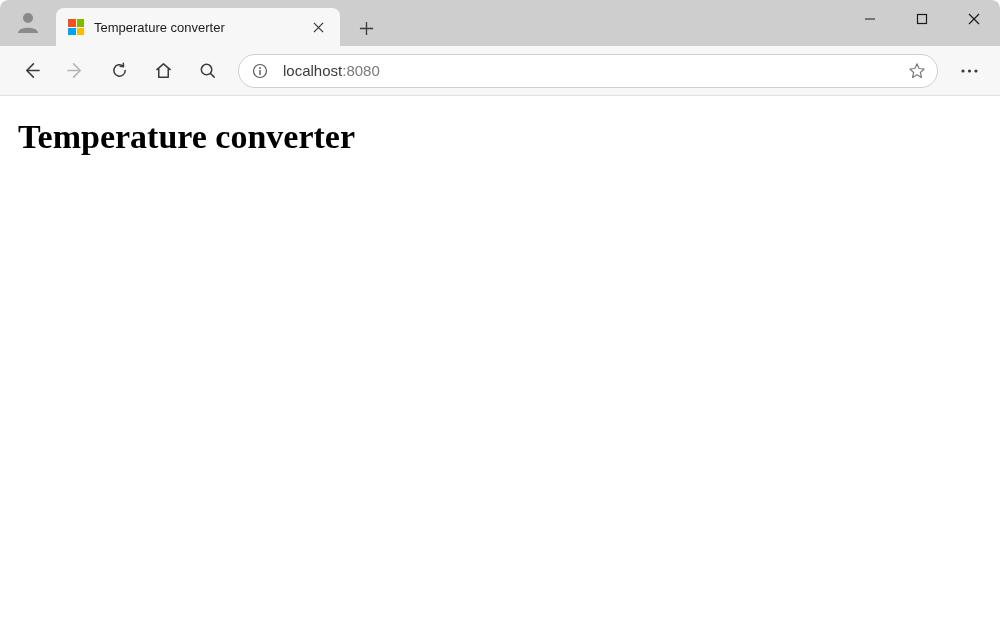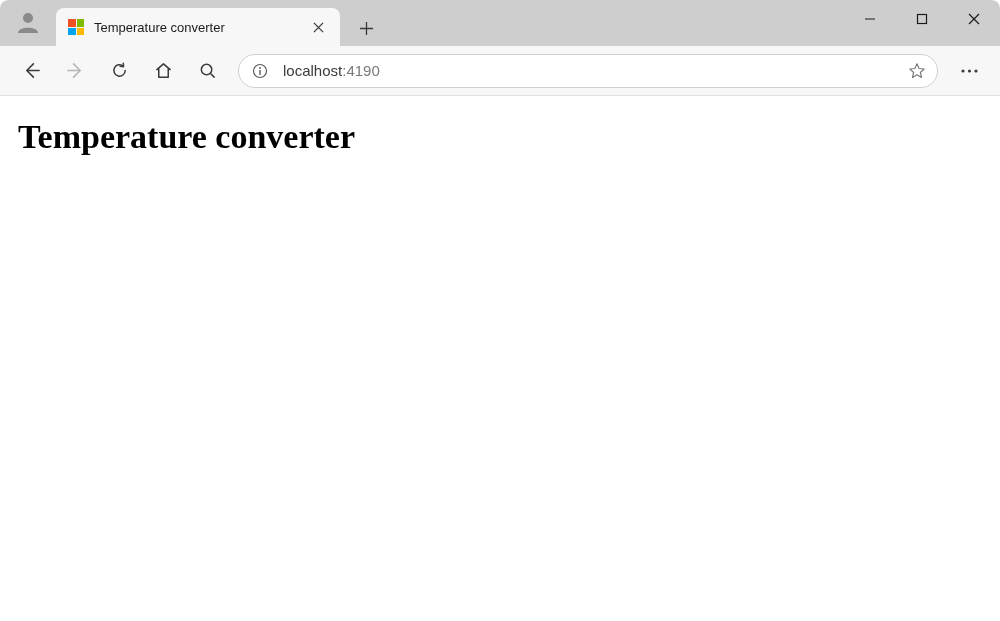--- a/index.html
+++ b/index.html
@@ -268,21 +268,21 @@
       <div class="info-icon">
         <svg viewBox="0 0 16 16">
           <circle cx="8" cy="8" r="6.5" stroke="#5a5a5a" stroke-width="1.2" fill="none"></circle>
           <circle cx="8" cy="5" r="0.9" fill="#5a5a5a"></circle>
           <path d="M8 7.5 L8 11.5" stroke="#5a5a5a" stroke-width="1.4" stroke-linecap="round"></path>
         </svg>
       </div>
       <div class="url">
         <span>localhost</span>
           <span class="port">:</span>
-          <span class="port">4190</span>
+          <span class="port">8080</span>
       </div>
       <div class="fav-icon">
         <svg viewBox="0 0 20 20">
           <path d="M10 2 L12.3 7.2 L18 7.8 L13.7 11.6 L15 17.2 L10 14.2 L5 17.2 L6.3 11.6 L2 7.8 L7.7 7.2 Z" stroke="#7a7a7a" stroke-width="1.3" fill="none" stroke-linejoin="round"></path>
         </svg>
       </div>
     </div>
 
     <div class="menu-btn">
       <svg viewBox="0 0 17 4">

